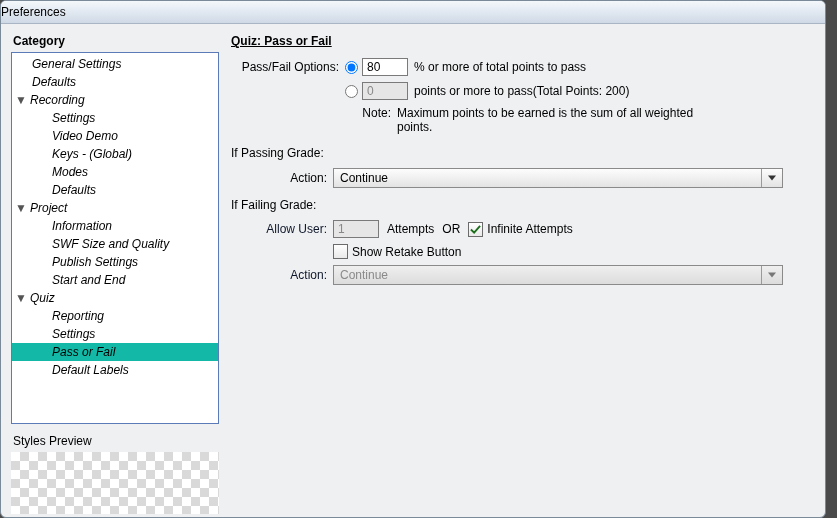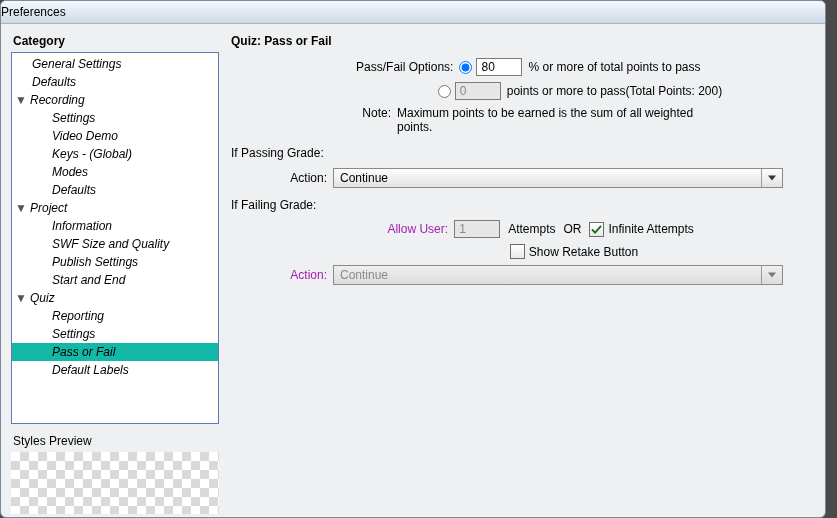--- a/index.html
+++ b/index.html
@@ -17,37 +17,37 @@
   .tree .lbl{display:inline-block;padding:0 3px 0 0;}
   .tree .l0 .lbl{margin-left:20px;}
   .tree .p0 .lbl{margin-left:0;}
   .tree .l1 .lbl{margin-left:40px;}
   .tree li.selected{background:#14b8a6;}
   .styles-title{margin:10px 0 4px 2px;}
   .checker{height:62px;width:208px;border:0;background-color:#fff;background-image:
      linear-gradient(45deg,#d9d9d9 25%,transparent 25%,transparent 75%,#d9d9d9 75%),
      linear-gradient(45deg,#d9d9d9 25%,transparent 25%,transparent 75%,#d9d9d9 75%);
      background-size:18px 18px;background-position:0 0,9px 9px;}
-  .panel-title{font-weight:bold;margin:2px 0 10px 0;}
-  .row{display:flex;align-items:center;margin-bottom:6px;justify-content:center;}
+  .panel-title{font-weight:bold;margin:2px 0 10px 0;text-decoration:underline;}
+  .row{display:flex;align-items:center;margin-bottom:6px;}
   .col-label{width:108px;text-align:right;padding-right:6px;}
   input.text{border:1px solid #7a7a7a;height:18px;box-sizing:border-box;padding:1px 4px;background:#fff;font:inherit;}
   input.text.small{width:46px;}
   input.text[disabled]{background:#e6e6e6;color:#888;}
   .note-row{display:flex;margin:6px 0 12px 0;}
   .note-label{width:160px;text-align:right;padding-right:6px;}
   .note-text{max-width:300px;}
   .sub-title{margin:6px 0 8px 0;}
   .action-row{display:flex;align-items:center;margin-bottom:10px;}
   .action-label{width:96px;text-align:right;padding-right:6px;}
   .select{position:relative;flex:0 0 450px;height:20px;border:1px solid #8a8a8a;background:linear-gradient(#fdfdfd,#e3e3e3);box-sizing:border-box;padding:2px 22px 0 6px;font:inherit;}
   .select.disabled{color:#8a8a8a;background:linear-gradient(#efefef,#dcdcdc);}
   .select .arrow{position:absolute;right:0;top:0;bottom:0;width:20px;border-left:1px solid #9a9a9a;display:flex;align-items:center;justify-content:center;}
   .select .arrow svg{width:8px;height:6px;}
-  .disabled-text{color:#a21caf;}
+  .disabled-text{color:#0f172a;}
   input[type=radio],input[type=checkbox]{margin:0 4px 0 0;vertical-align:middle;}
   .tick{display:inline-flex;align-items:center;justify-content:center;width:13px;height:13px;border:1px solid #6b6b6b;background:linear-gradient(#fff,#e9e9e9);margin-right:4px;}
   .tick svg{width:11px;height:11px;}
   .cbwrap{display:inline-flex;align-items:center;}
 </style>
 </head>
 <body>
 
 <div class="window">
   <div class="titlebar">Preferences</div>

